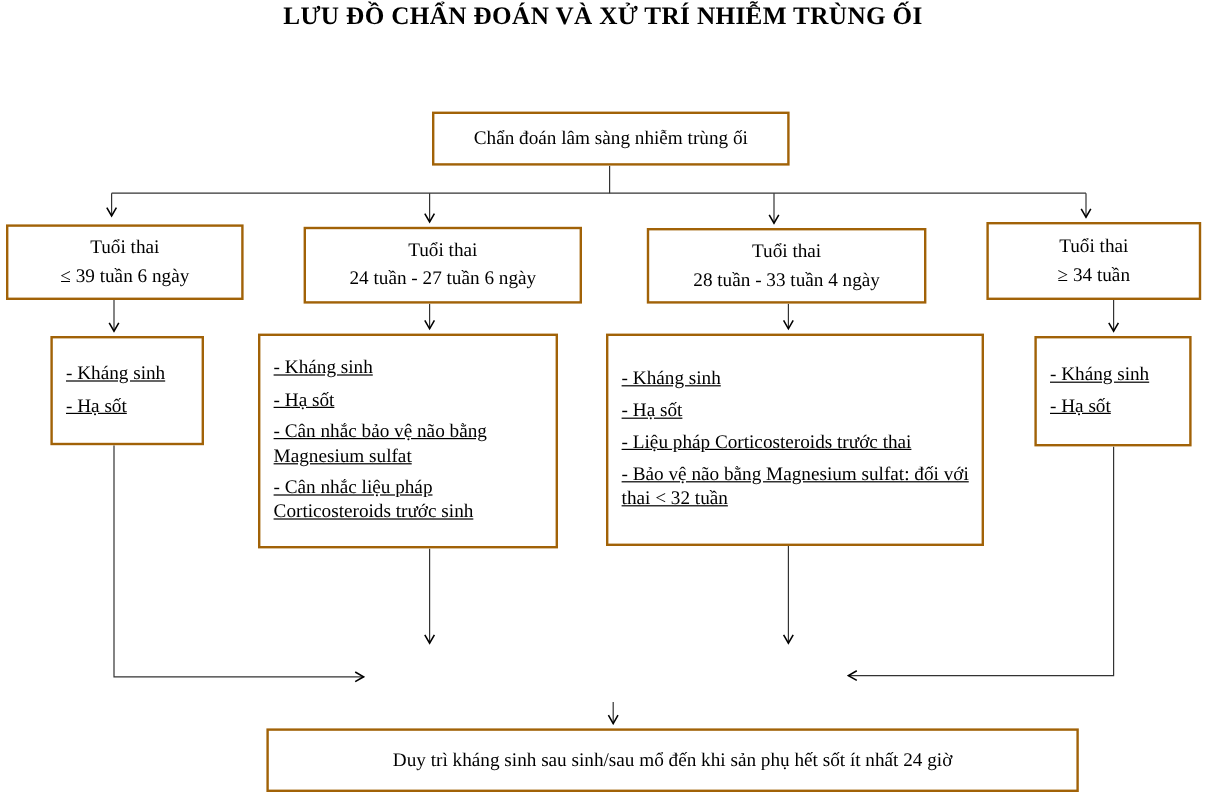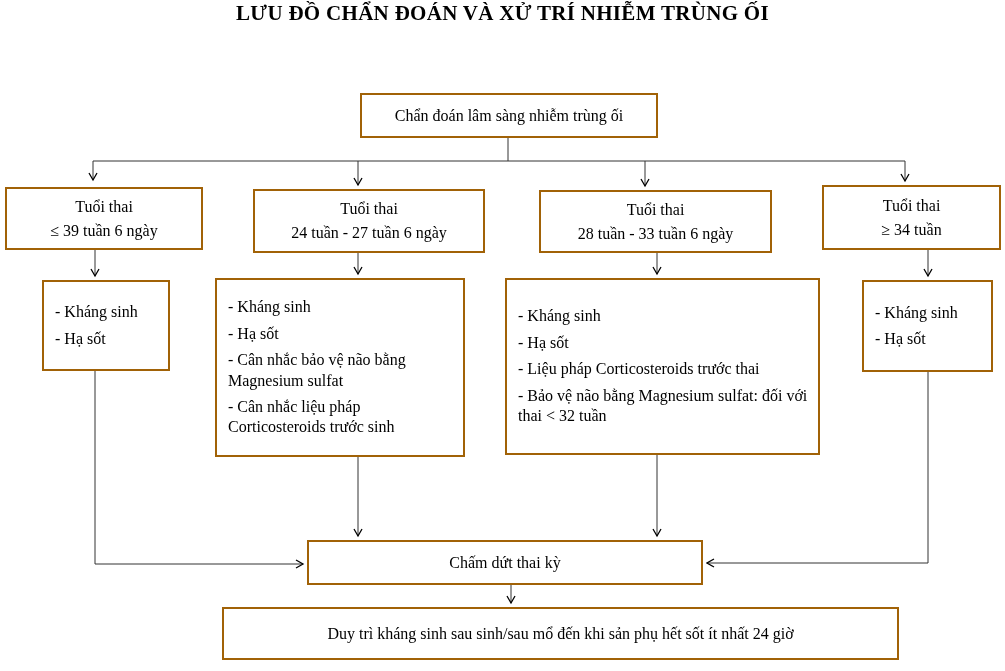--- a/index.html
+++ b/index.html
@@ -16,21 +16,21 @@
     position:absolute;box-sizing:border-box;border:2px solid #a16207;background:#fff;
     display:flex;flex-direction:column;align-items:center;justify-content:center;
     font-size:16px;line-height:1.5;text-align:center;
   }
   .thin{border-width:2px;}
   .top-box   {left:360px;top:93px;width:298px;height:45px;}
   .age-1     {left:5px;  top:187px;width:198px;height:63px;}
   .age-2     {left:253px;top:189px;width:232px;height:64px;}
   .age-3     {left:539px;top:190px;width:233px;height:63px;}
   .age-4     {left:822px;top:185px;width:179px;height:65px;}
-  .treat{align-items:flex-start;justify-content:center;text-align:left;padding:6px 5px 6px 11px;}
+  .treat{align-items:flex-start;justify-content:center;text-align:left;padding:6px 5px 6px 11px;text-decoration:underline;}
   .treat .item{margin:3px 0;line-height:1.28;}
   .treat-1   {left:42px; top:280px;width:128px;height:91px;}
   .treat-2   {left:215px;top:278px;width:250px;height:179px;}
   .treat-3   {left:505px;top:278px;width:315px;height:177px;}
   .treat-4   {left:862px;top:280px;width:131px;height:92px;}
   .terminate {left:307px;top:540px;width:396px;height:45px;}
   .final     {left:222px;top:607px;width:677px;height:53px;}
 </style>
 </head>
 <body>
@@ -77,21 +77,21 @@
   <div class="box age-1">
     <span>Tuổi thai</span>
     <span>≤ 39 tuần 6 ngày</span>
   </div>
   <div class="box age-2">
     <span>Tuổi thai</span>
     <span>24 tuần - 27 tuần 6 ngày</span>
   </div>
   <div class="box age-3">
     <span>Tuổi thai</span>
-    <span>28 tuần - 33 tuần 6 ngày</span>
+    <span>28 tuần - 33 tuần 4 ngày</span>
   </div>
   <div class="box age-4">
     <span>Tuổi thai</span>
     <span>≥ 34 tuần</span>
   </div>
 
   <div class="box treat treat-1">
     <div class="item">- Kháng sinh</div>
     <div class="item">- Hạ sốt</div>
   </div>
@@ -108,21 +108,18 @@
     <div class="item">- Hạ sốt</div>
     <div class="item">- Liệu pháp Corticosteroids trước thai</div>
     <div class="item">- Bảo vệ não bằng Magnesium sulfat: đối với thai &lt; 32 tuần</div>
   </div>
 
   <div class="box treat treat-4">
     <div class="item">- Kháng sinh</div>
     <div class="item">- Hạ sốt</div>
   </div>
 
-  <div class="box terminate">
-    <span>Chấm dứt thai kỳ</span>
-  </div>
 
   <div class="box final">
     <span>Duy trì kháng sinh sau sinh/sau mổ đến khi sản phụ hết sốt ít nhất 24 giờ</span>
   </div>
 
 </div>
 
 </body></html>

